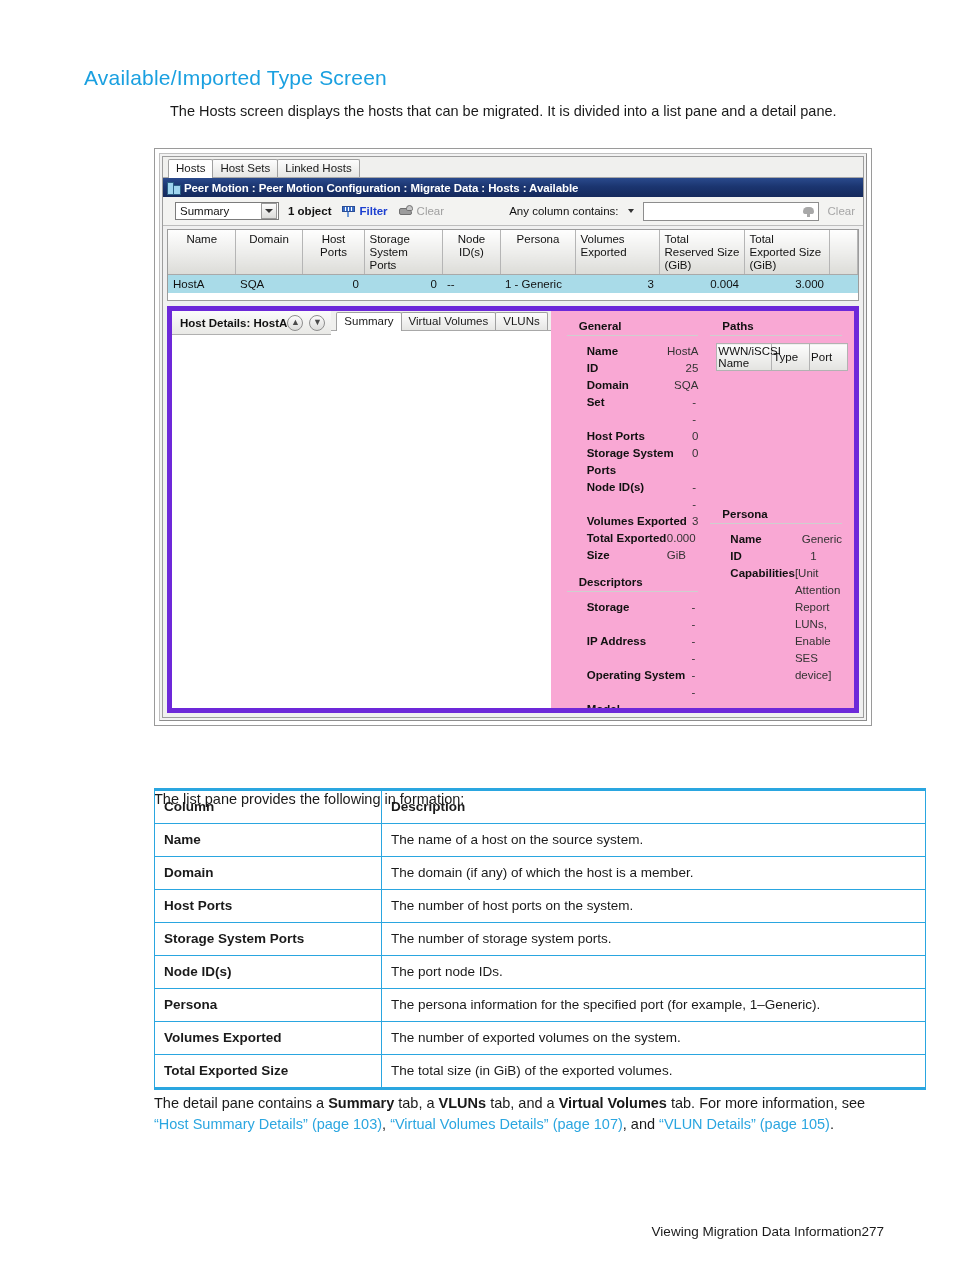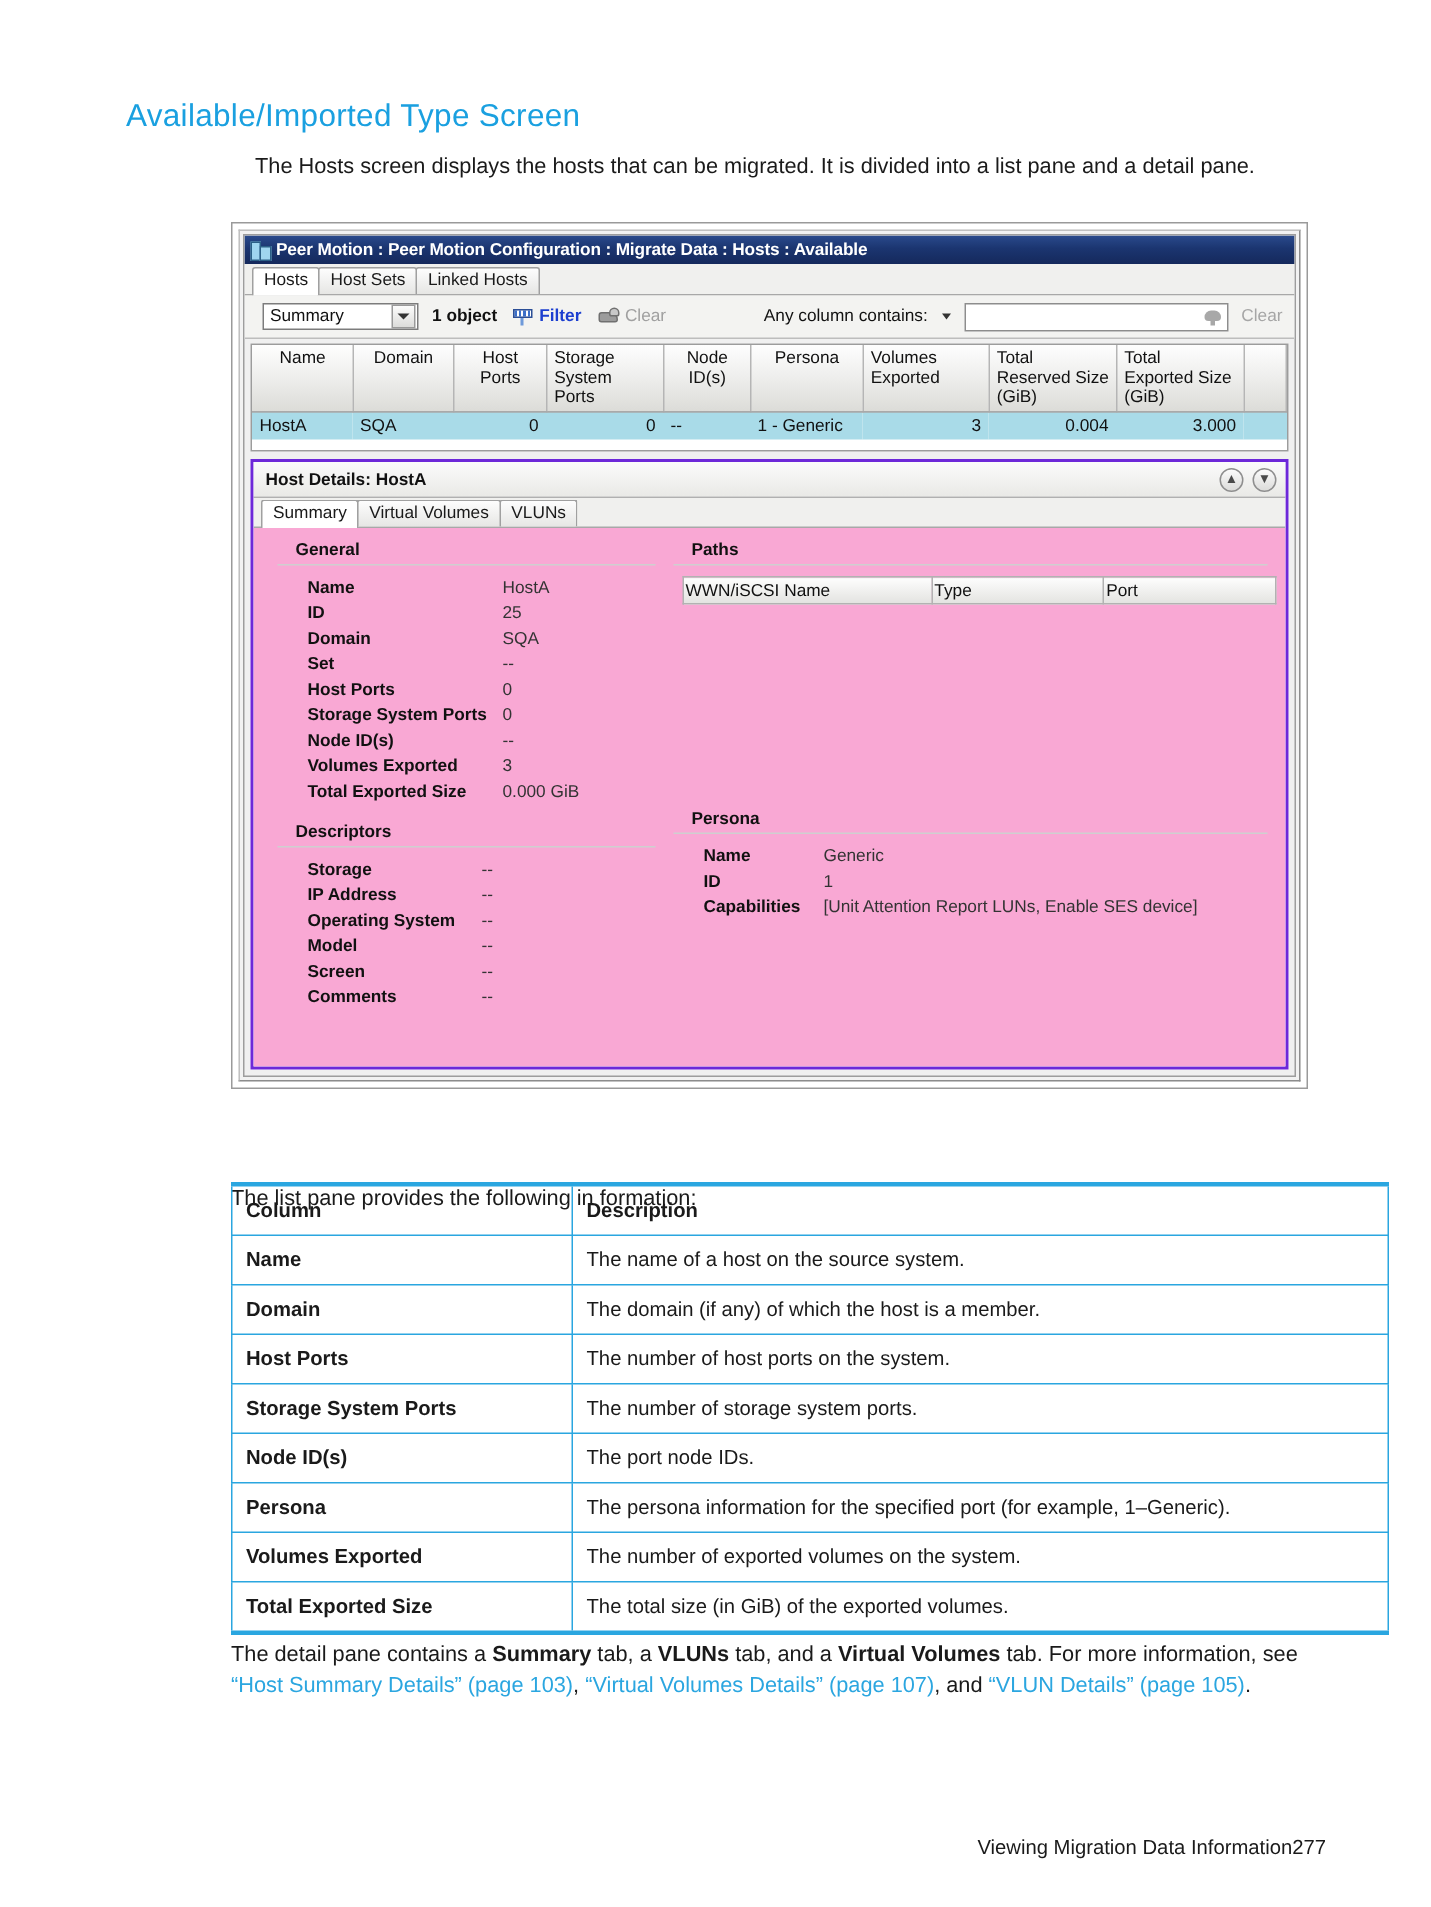--- a/index.html
+++ b/index.html
@@ -269,24 +269,24 @@
     line-height: 14px;
     white-space: nowrap;
   }
   tr.row-selected td { background: #a9dbe8; }
   td.num { text-align: right; padding-right: 8px; }
 
   
   #details-pane {
     margin: 5px 4px 4px 4px;
     flex: 1;
-    border: 2px solid #6d28d9;
+    border: 5px solid #6d28d9;
     background: #ffffff;
     display: flex;
-    flex-direction: column;
+    flex-direction: row;
     overflow: hidden;
     box-sizing: border-box;
   }
   #details-header {
     height: 23px;
     background: linear-gradient(to bottom,#fbfbfb,#e9e9e6);
     border-bottom: 1px solid #b0b0b0;
     display: flex; align-items: center;
     padding: 0 6px 0 8px;
     flex: none;
@@ -370,32 +370,32 @@
 <body>
 
 <h1 class="page-title">Available/Imported Type Screen</h1>
 
 <p class="body-text" id="intro-paragraph">The Hosts screen displays the hosts that can be migrated. It is divided into a list pane and a detail pane.</p>
 
 <div id="app-window-frame">
  <div class="inner-bevel">
   <div id="app-window">
 
+    <div id="tabstrip">
+      <div class="tab active">Hosts</div>
+      <div class="tab">Host Sets</div>
+      <div class="tab">Linked Hosts</div>
+    </div>
+
     <div id="titlebar">
       <span class="tb-icon">
         <span class="chip c1"></span>
             <span class="chip c2"></span>
       </span>
       <span id="titlebar-text">Peer Motion : Peer Motion Configuration : Migrate Data : Hosts : Available</span>
-    </div>
-
-    <div id="tabstrip">
-      <div class="tab active">Hosts</div>
-      <div class="tab">Host Sets</div>
-      <div class="tab">Linked Hosts</div>
     </div>
 
     <div id="toolbar">
       <div id="view-select">
         <span class="sel-val">Summary</span>
         <span class="sel-arrow">
               <span class="tri-down"></span>
             </span>
       </div>
       <span id="object-count">1 object</span>

